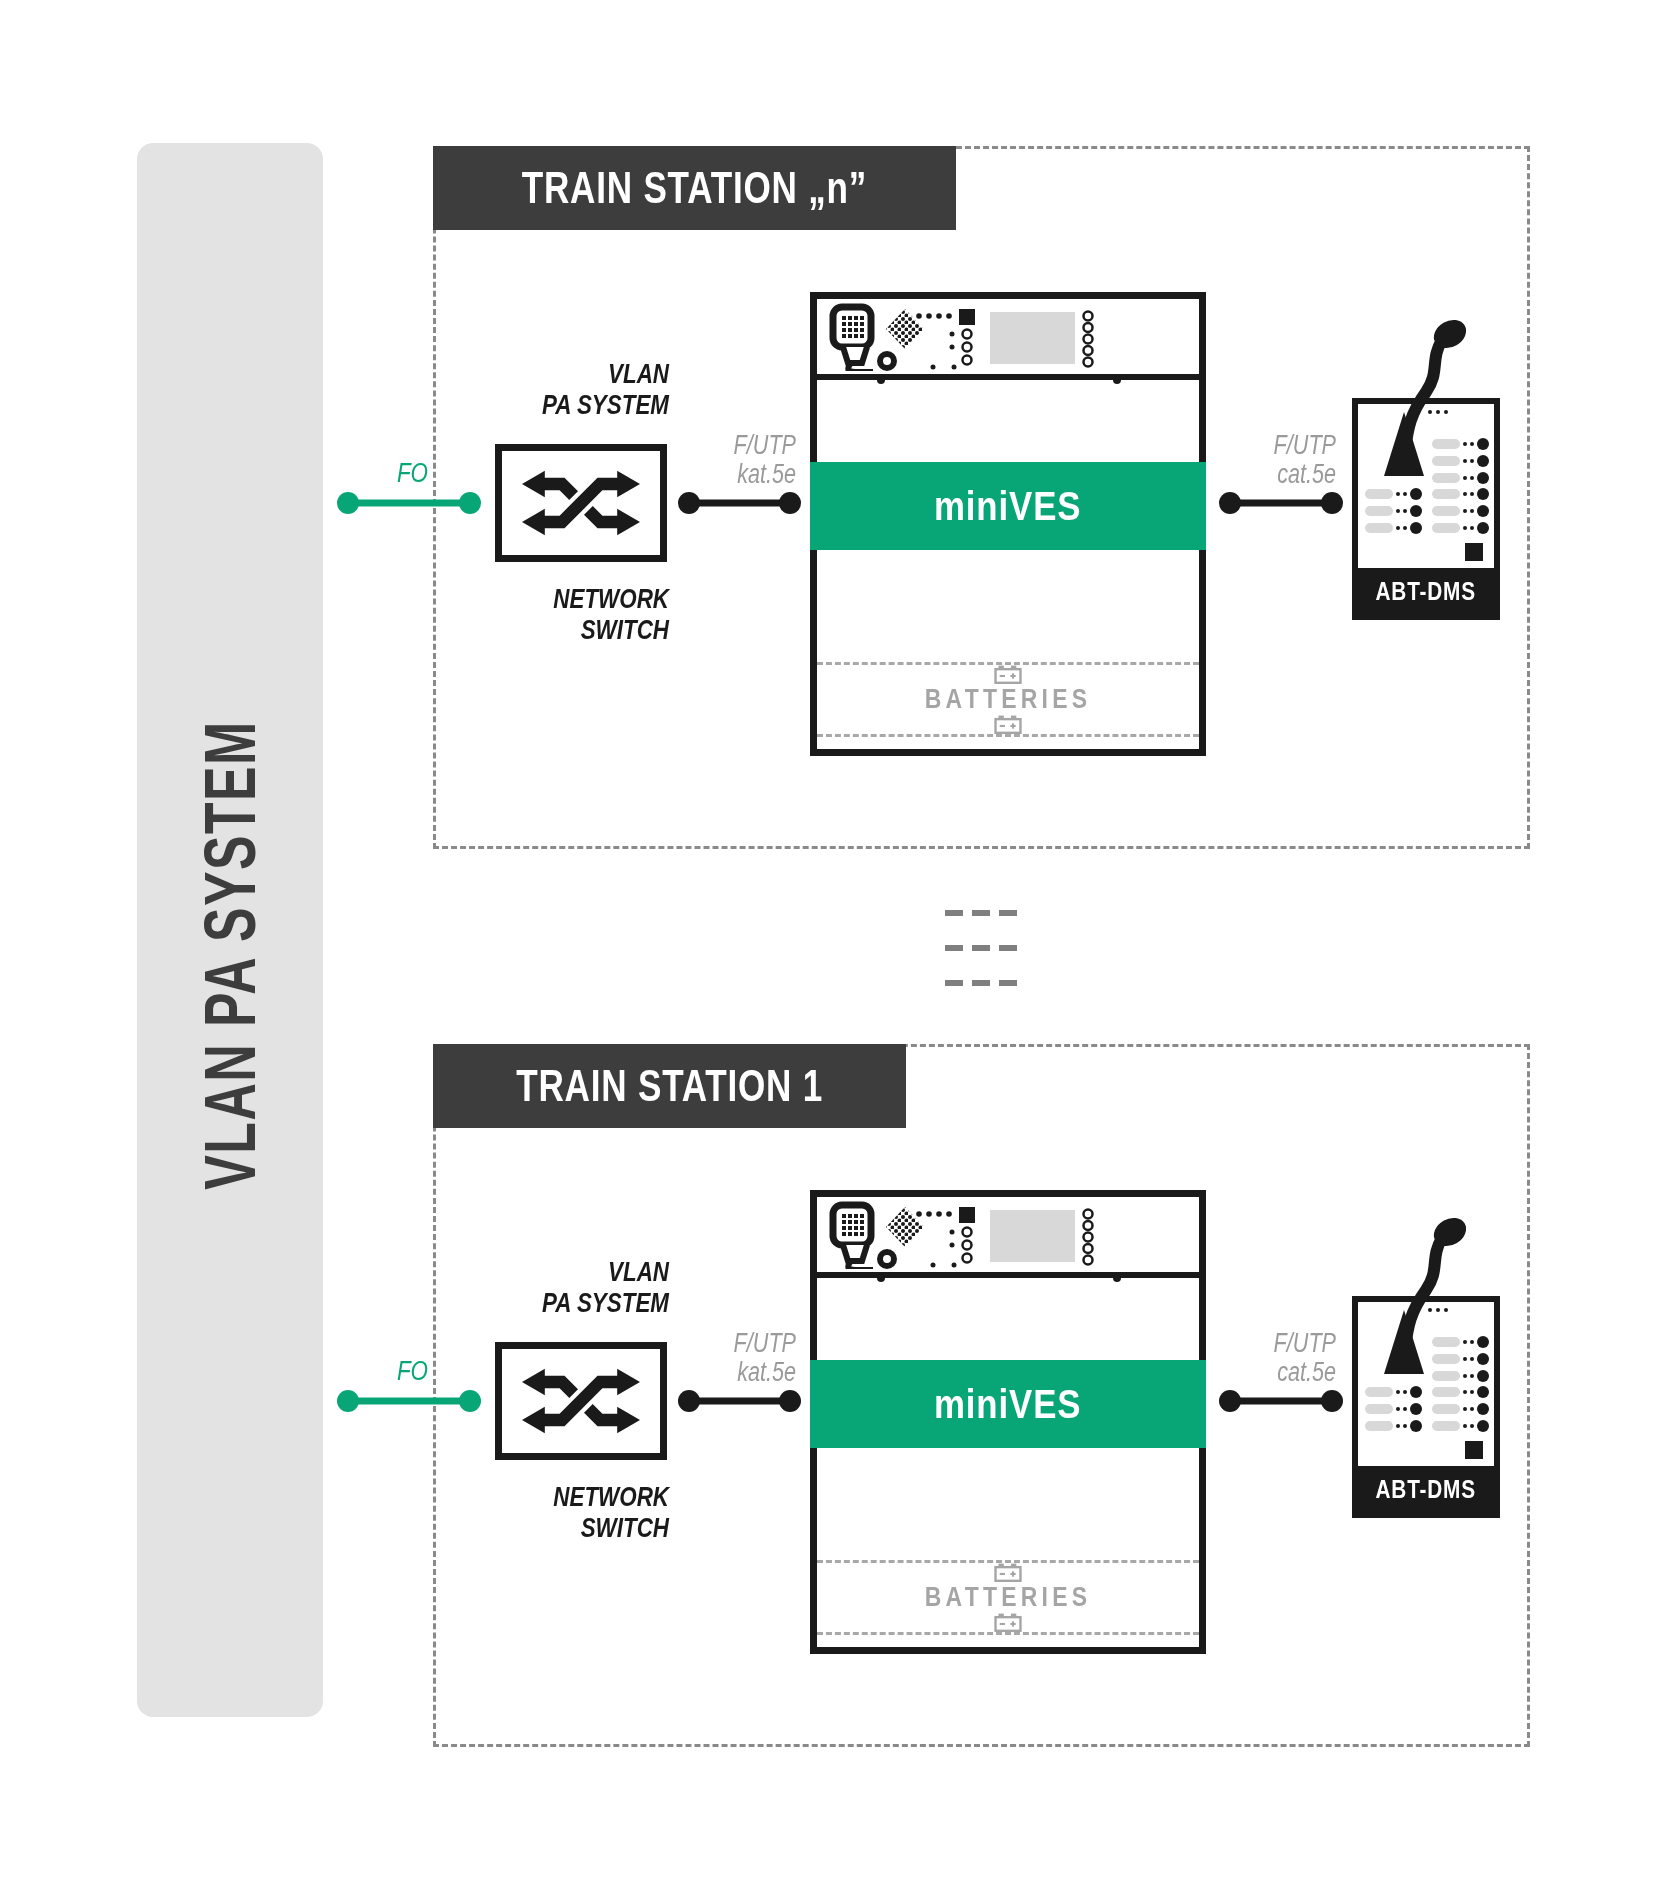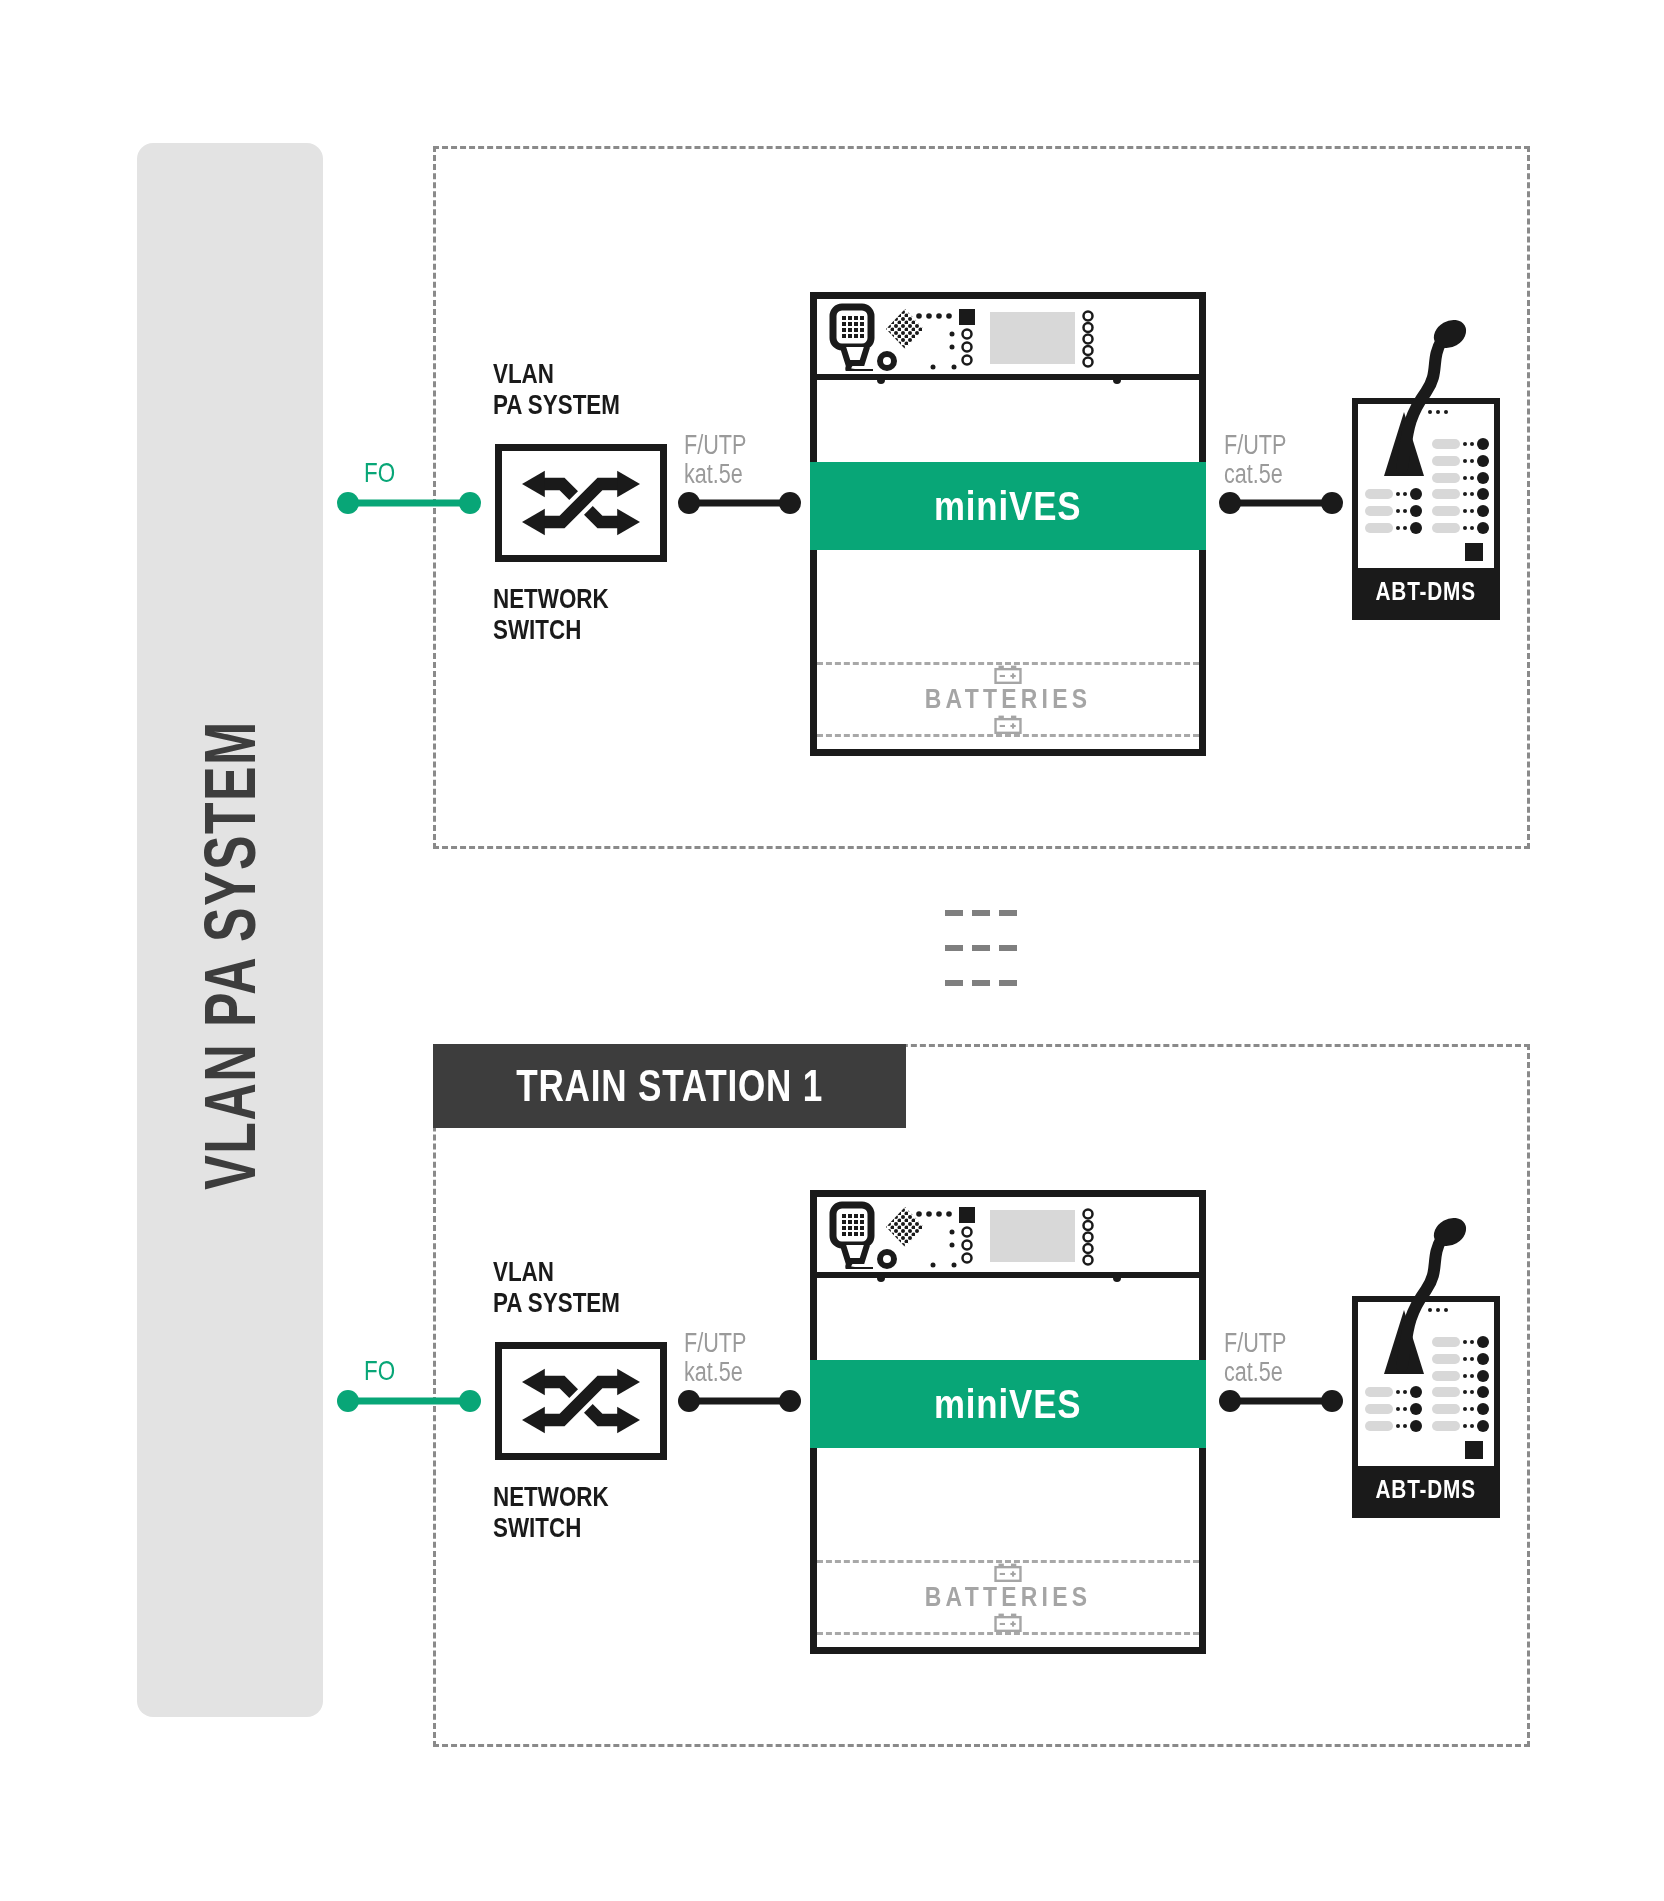--- a/index.html
+++ b/index.html
@@ -15,21 +15,21 @@
 
   
   .station { position:absolute; left:433px; width:1097px; height:703px; }
   .station-frame { position:absolute; inset:0; border:3px dashed #8a8a8a; box-sizing:border-box; }
   .station-header { position:absolute; left:0; top:0; height:84px; background:#3d3d3d;
           display:flex; align-items:center; padding:0 40px; }
   .station-header span { display:inline-block; font-size:45px; font-weight:bold; color:#fff;
           letter-spacing:1px; white-space:nowrap; transform:scaleX(0.78); transform-origin:center; }
 
   
-  .lbl { position:absolute; text-align:left; }
+  .lbl { position:absolute; text-align:right;font-style:italic; }
   .lbl span { display:block; transform:scaleX(0.8); transform-origin:center; white-space:nowrap; }
   .lbl-black span { font-size:28px; font-weight:bold; color:#1a1a1a; line-height:31px; }
   .lbl-gray  span { font-size:27px; font-weight:normal; color:#9a9a9a; line-height:29px; }
   .lbl-green span { font-size:28px; font-weight:normal; color:#08a677; line-height:30px; }
 
   .switch-box { position:absolute; left:62px; top:298px; width:172px; height:118px;
           border:7px solid #1a1a1a; box-sizing:border-box; background:#fff;
           display:flex; align-items:center; justify-content:center; }
 
   .link { position:absolute; }
@@ -94,20 +94,23 @@
       </div>
     <div class="sep-row">
         <div class="sep-dash"></div>
         <div class="sep-dash"></div>
         <div class="sep-dash"></div>
       </div>
   </div>
 
   <section class="station" style="top:146px">
     <div class="station-frame"></div>
+    <div class="station-header">
+      <span>TRAIN STATION „n”</span>
+    </div>
 
     <div class="lbl lbl-green" style="left:-77px;top:312px;width:80px">
       <span>FO</span>
     </div>
     <svg class="link" style="left:-97px;top:345px" width="146" height="24">
       <line x1="12" y1="12" x2="134" y2="12" stroke="#08a677" stroke-width="7"></line>
       <circle cx="12" cy="12" r="11" fill="#08a677"></circle>
         <circle cx="134" cy="12" r="11" fill="#08a677"></circle>
     </svg>
 

